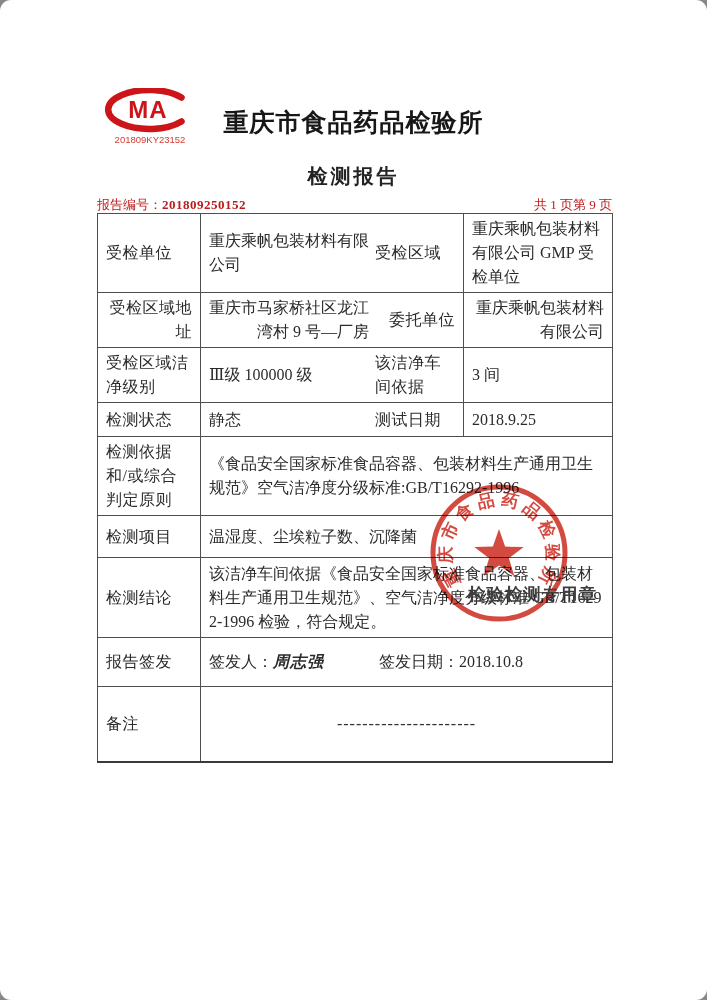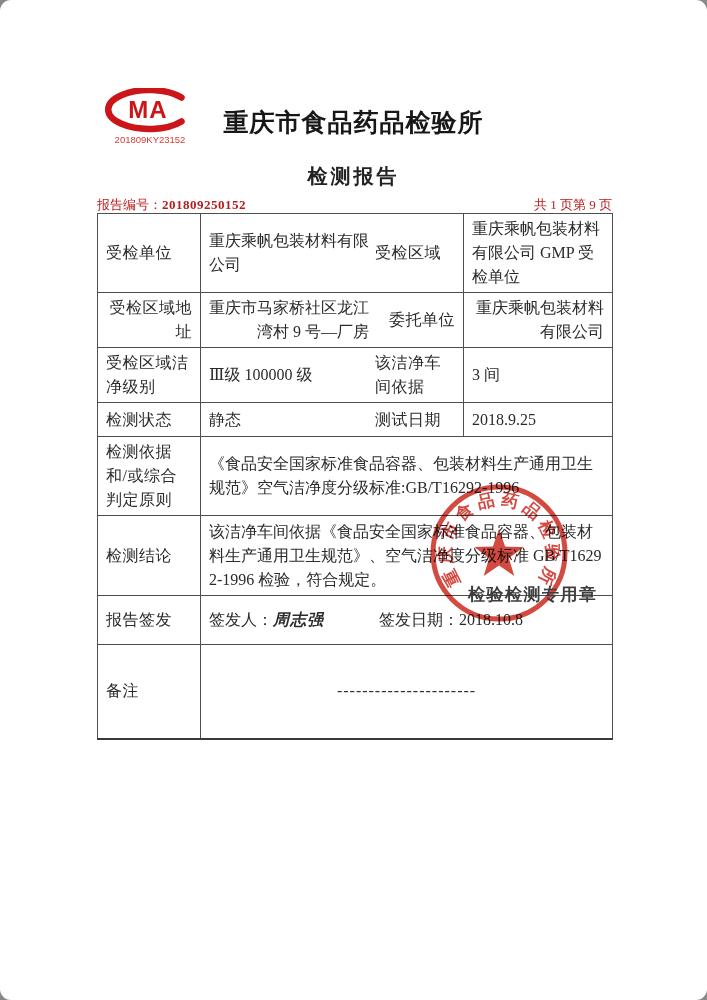--- a/index.html
+++ b/index.html
@@ -36,21 +36,21 @@
     font-size:16px;color:#2b2b2b;
     border:1px solid #4f4f4f;border-bottom:2px solid #3a3a3a;
   }
   .doc-table td{
     border:1px solid #4f4f4f;
     padding:3px 8px;line-height:1.5;vertical-align:middle;
     word-break:break-all;
   }
   tr.r1{height:72px;} tr.r2{height:47px;text-align:right;} tr.r3{height:46px;}
   tr.r4{height:34px;} tr.r5{height:70px;} tr.r6{height:42px;}
-  tr.r7{height:80px;} tr.r8{height:49px;} tr.r9{height:94px;}
+  tr.r7{height:80px;} tr.r8{height:49px;} tr.r9{height:75px;}
   td.lbl{letter-spacing:0.5px;}
   .cell-split{display:flex;align-items:center;}
   .cell-split .v{width:160px;flex:none;}
   .cell-split .l2{flex:1;padding-left:6px;letter-spacing:0.5px;}
   .signer-wrap{display:flex;align-items:flex-end;}
   .signer-wrap .signer{width:170px;flex:none;}
   .signer-name{font-weight:700;font-style:italic;letter-spacing:1px;}
   td.remark-val{text-align:center;letter-spacing:1px;color:#333;}
   
   .stamp{position:absolute;left:424px;top:478px;width:150px;height:150px;mix-blend-mode:multiply;opacity:0.92;}
@@ -130,20 +130,24 @@
         </div>
       </td>
       <td>2018.9.25</td>
     </tr>
 
     <tr class="r5">
       <td class="lbl">检测依据和/或综合判定原则</td>
       <td colspan="2">《食品安全国家标准食品容器、包装材料生产通用卫生规范》空气洁净度分级标准:GB/T16292-1996</td>
     </tr>
 
+    <tr class="r6">
+      <td class="lbl">检测项目</td>
+      <td colspan="2">温湿度、尘埃粒子数、沉降菌</td>
+    </tr>
 
     <tr class="r7">
       <td class="lbl">检测结论</td>
       <td colspan="2">该洁净车间依据《食品安全国家标准食品容器、包装材料生产通用卫生规范》、空气洁净度分级标准 GB/T16292-1996 检验，符合规定。</td>
     </tr>
 
     <tr class="r8">
       <td class="lbl">报告签发</td>
       <td colspan="2">
         <div class="signer-wrap">

